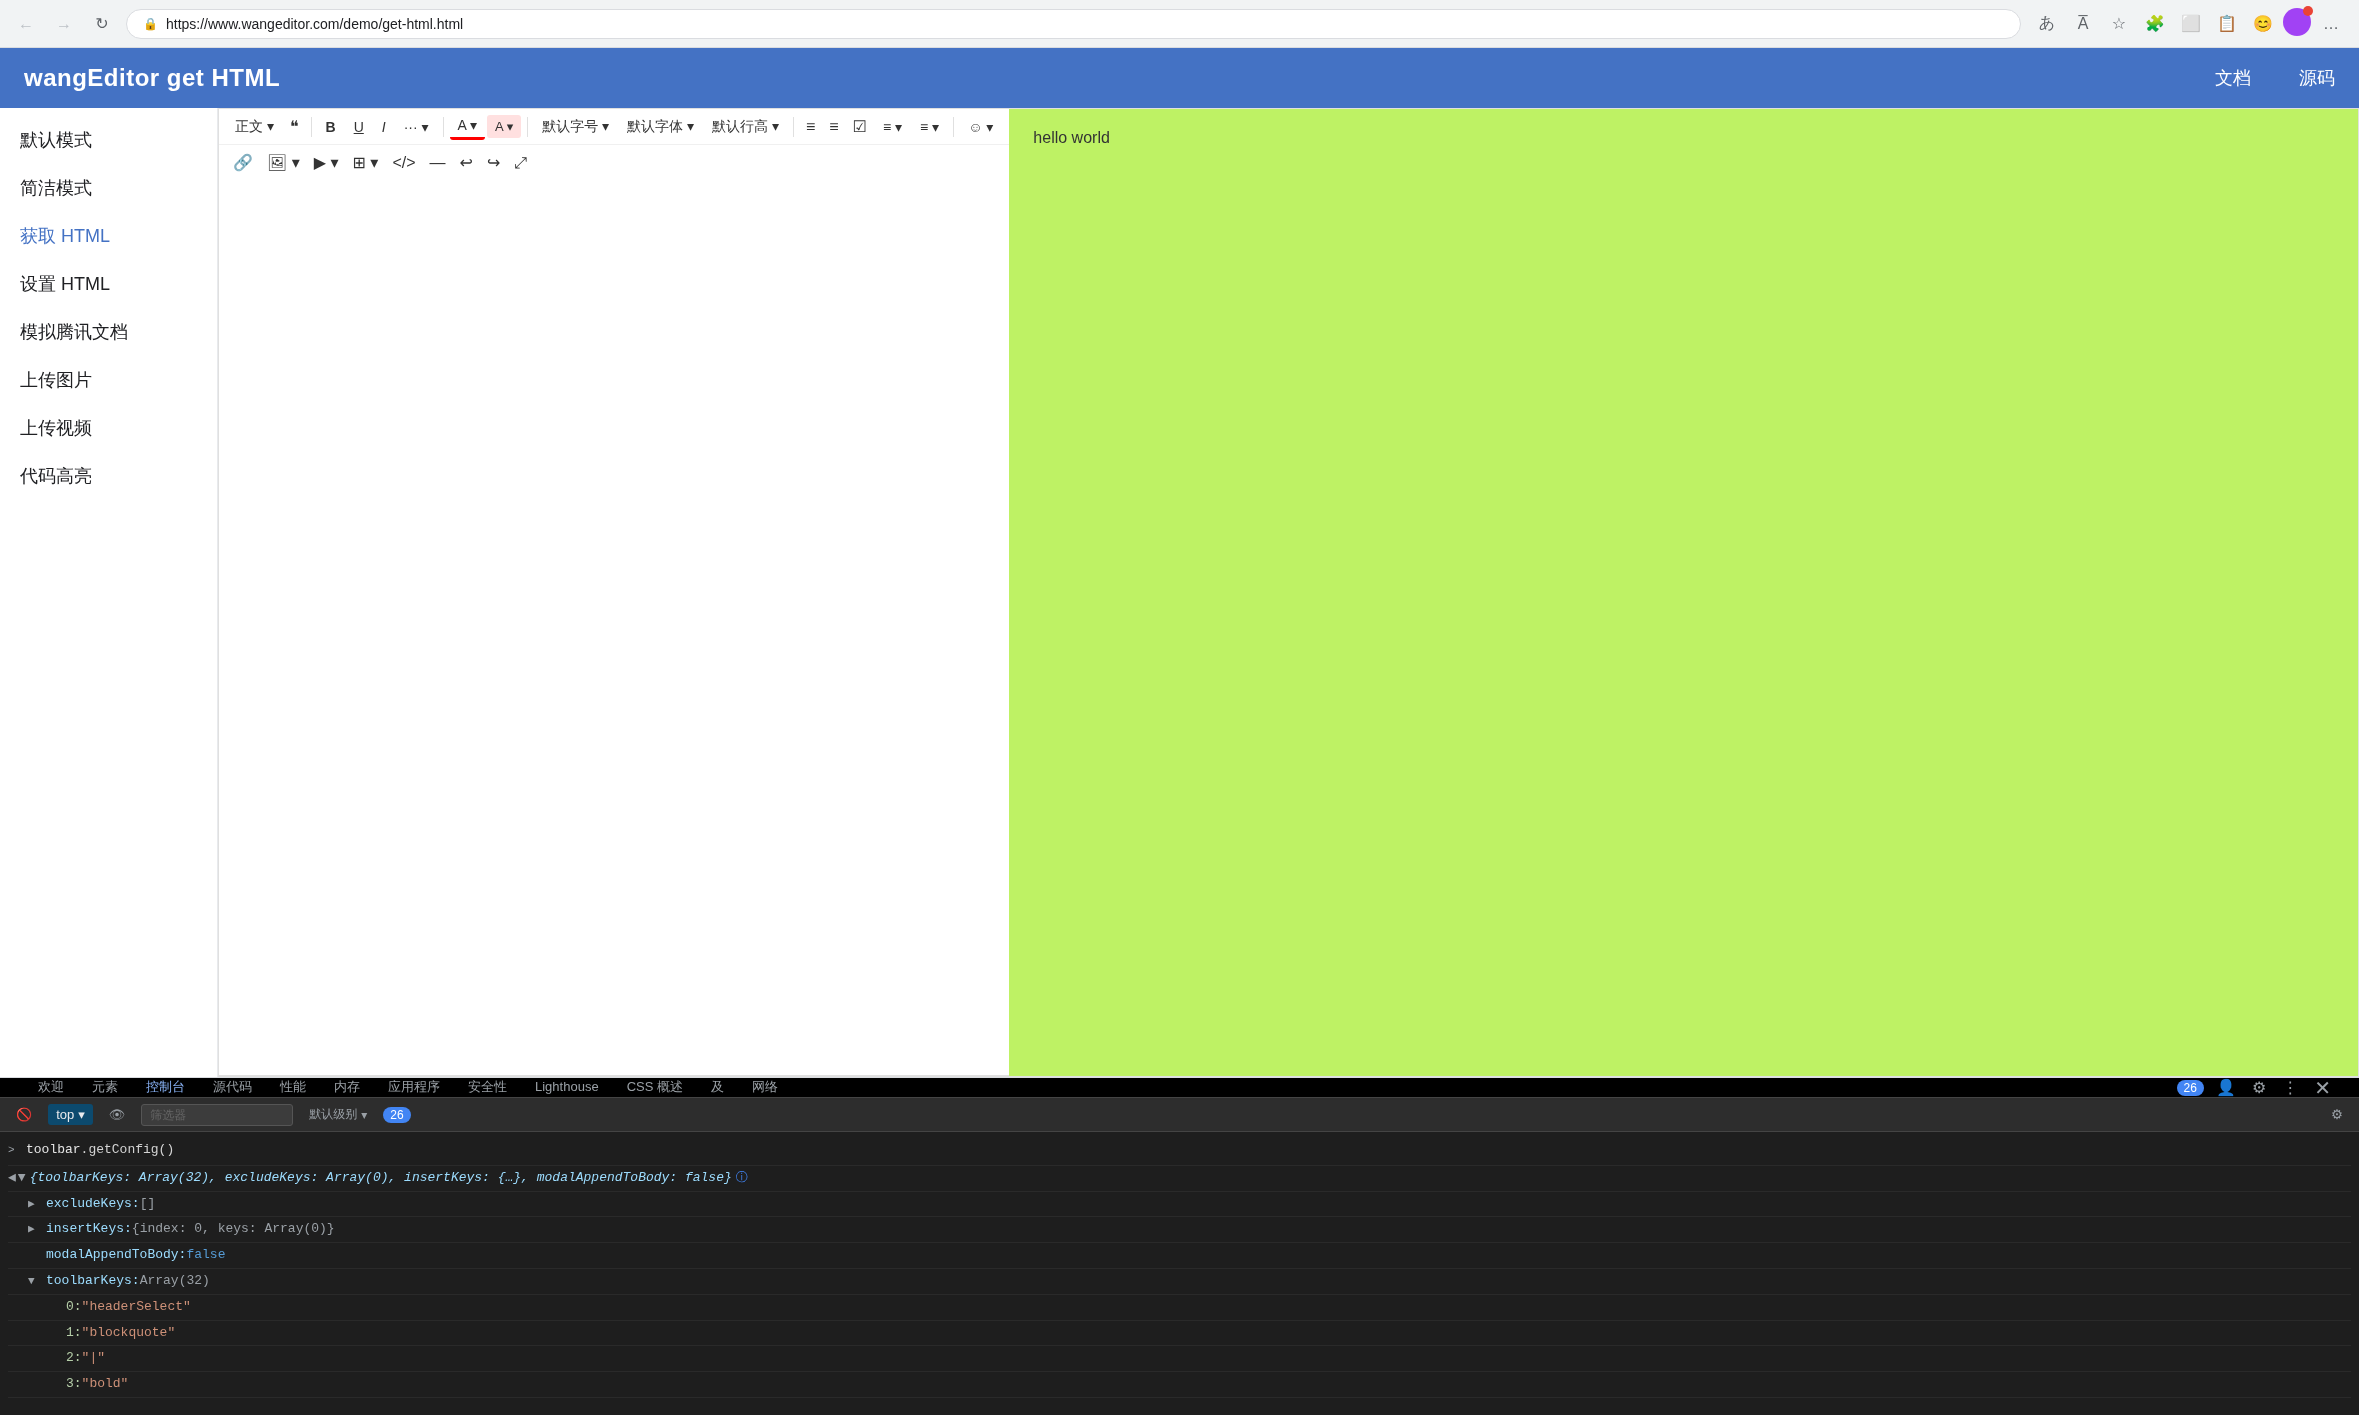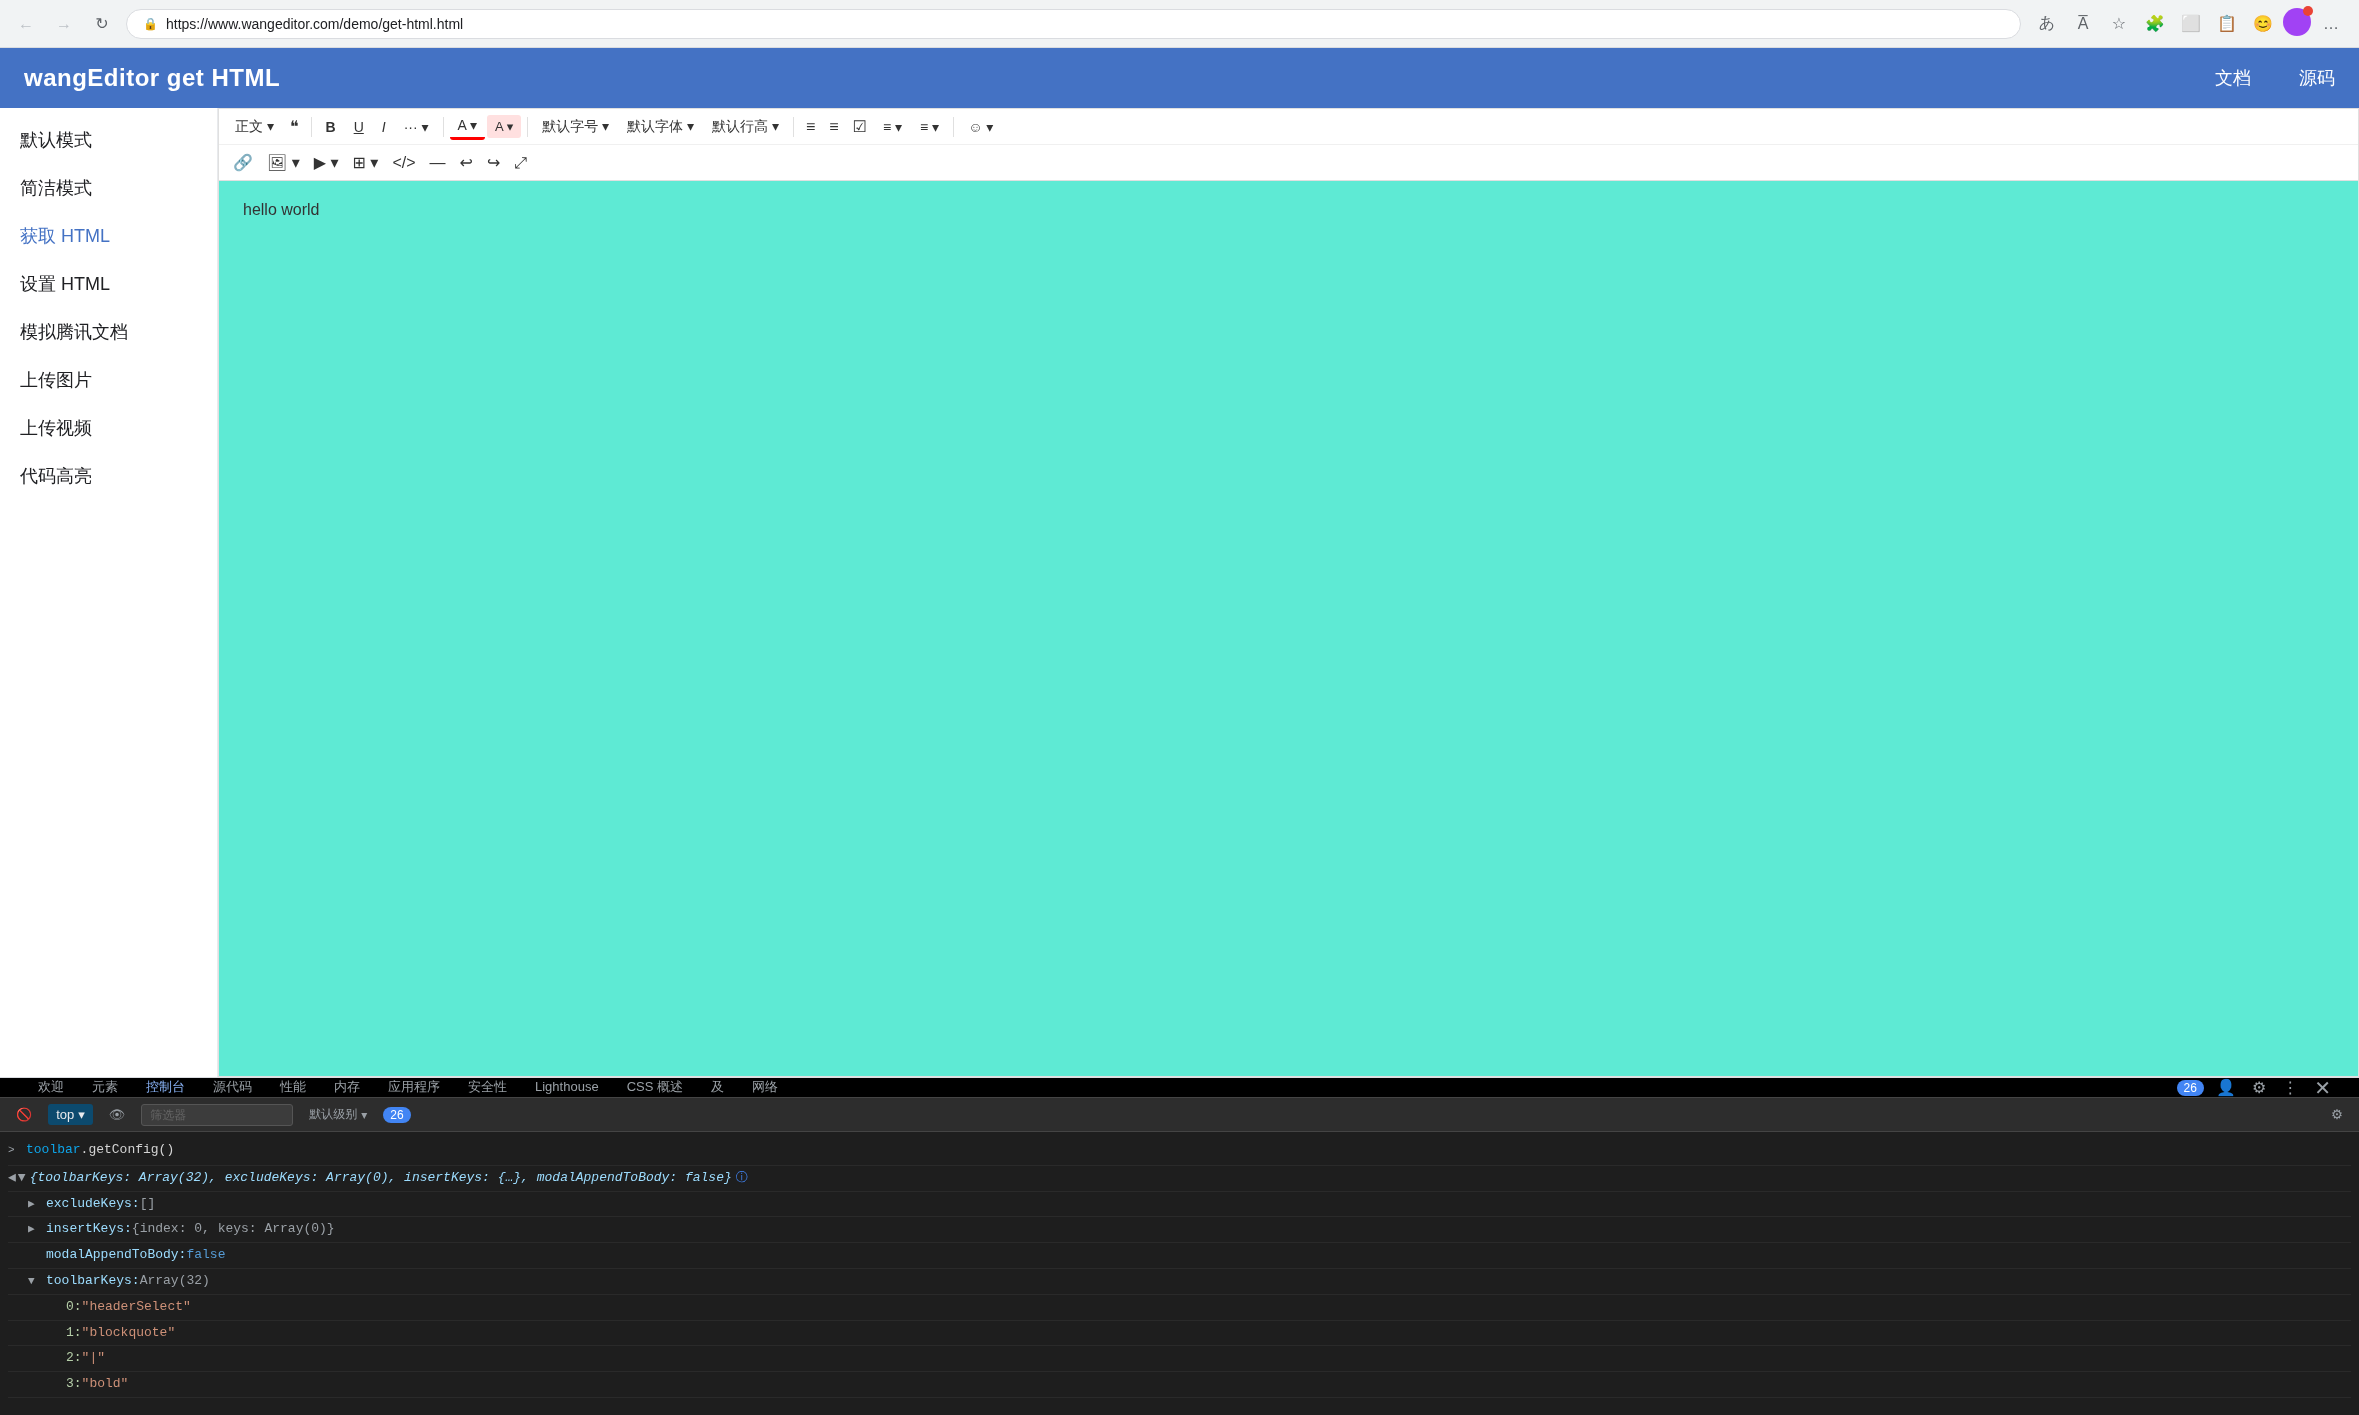--- a/index.html
+++ b/index.html
@@ -115,24 +115,24 @@
       color: #202124;
       cursor: pointer;
       white-space: nowrap;
     }
     .sidebar-item.active { color: #4472c4; }
 
     
     .editor-area {
       flex: 1;
       display: flex;
-      flex-direction: column;
+      flex-direction: row;
       border: 1px solid #e0e0e0;
       margin: 0;
-      background: #5eead4;
+      background: #bef264;
     }
 
     
     .toolbar {
       border-bottom: 1px solid #e0e0e0;
       background: white;
     }
     .toolbar-row {
       display: flex;
       align-items: center;
@@ -292,21 +292,21 @@
       font-size: 12px;
       margin-left: 4px;
     }
     .indent1 { padding-left: 20px; }
     .indent2 { padding-left: 40px; }
 
     .console-fn-line {
       color: #e8eaed;
       padding: 4px 0;
     }
-    .console-fn-name { color: #0ea5e9; }
+    .console-fn-name { color: #e5e5e5; }
     .console-settings-btn {
       width: 28px; height: 28px;
       background: transparent;
       border: none;
       color: #9aa0a6;
       cursor: pointer;
       display: flex; align-items: center; justify-content: center;
       margin-left: auto;
     }
   </style>

